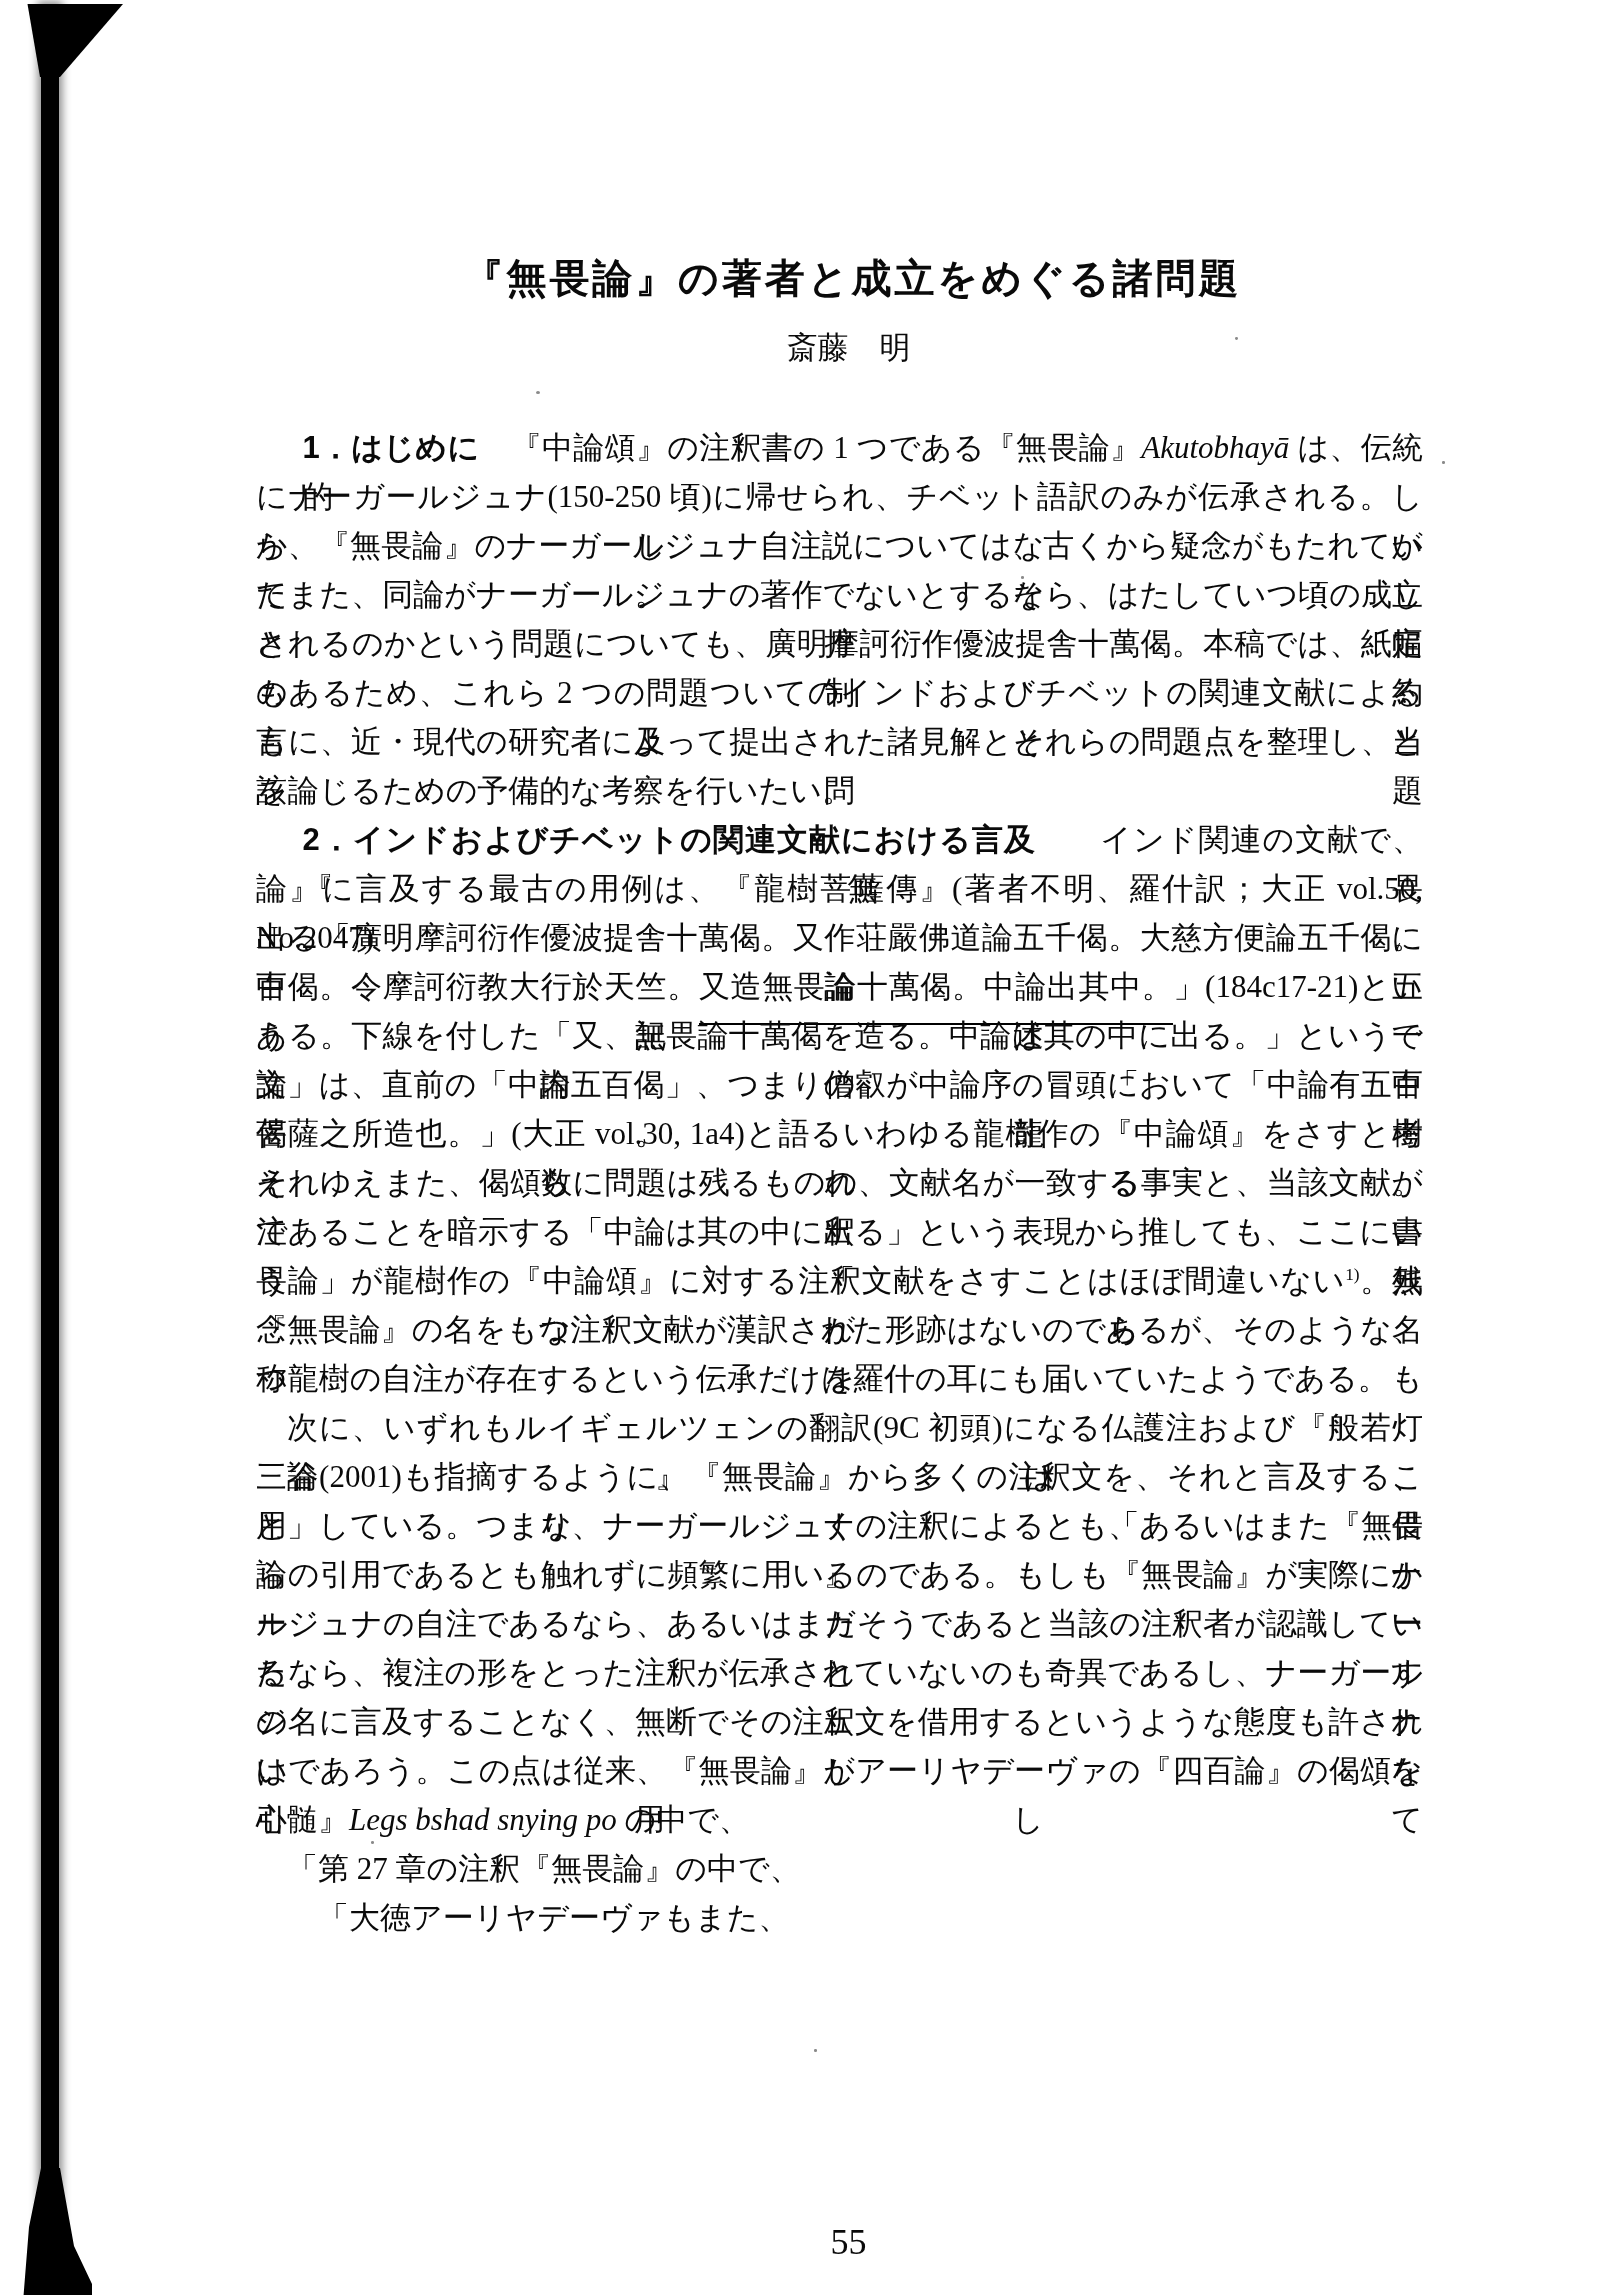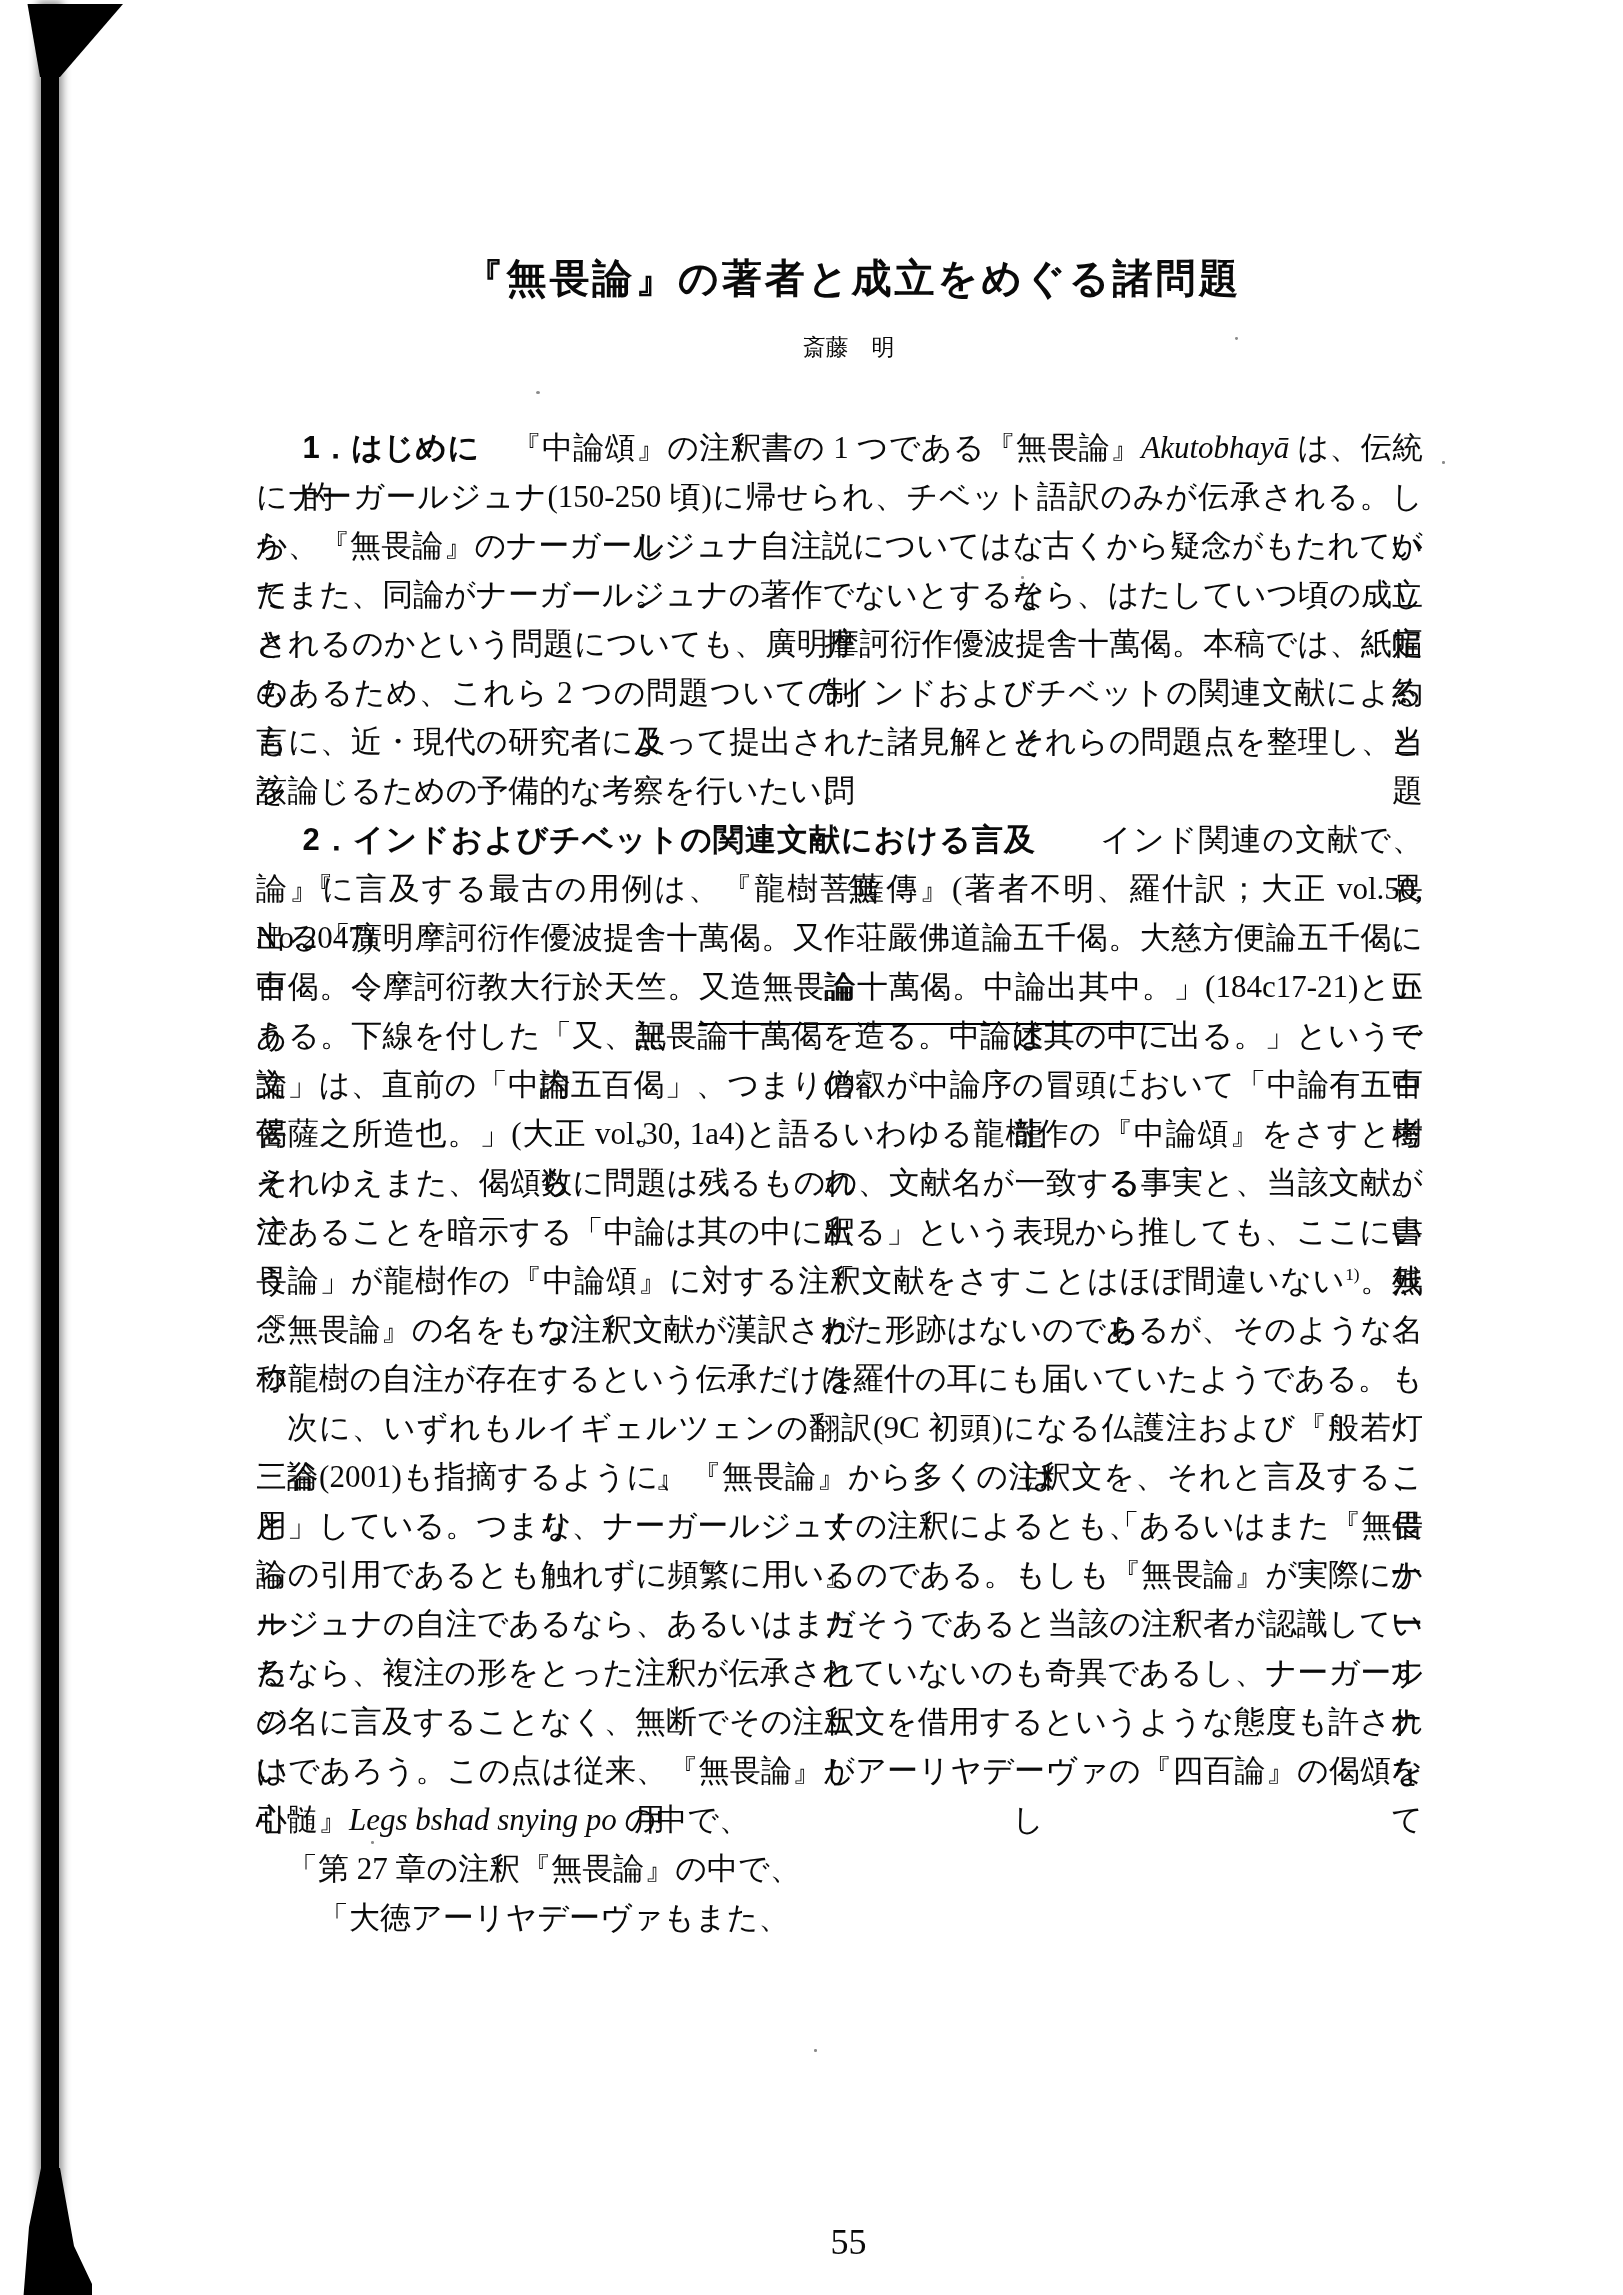--- a/index.html
+++ b/index.html
@@ -36,21 +36,21 @@
   .speck { position: absolute; background: #2a2a2a; border-radius: 50%; opacity: .55; }
 
   .title {
     position: absolute; left: 265px; top: 248px; width: 1167px;
     margin: 4px; text-align: center;
     font-size: 40px; font-weight: 600; letter-spacing: 2.9px;
     line-height: 54px; white-space: nowrap;
   }
   .author {
     position: absolute; left: 265px; top: 326px; width: 1167px;
-    text-align: center; font-size: 23px; line-height: 44px;
+    text-align: center; font-size: 31px; line-height: 44px;
   }
 
   .body-text { position: absolute; left: 256px; top: 423px; width: 1167px; }
   .line {
     height: 49px; line-height: 49px;
     font-size: 31px;
   }
   .line.just { text-align: justify; text-align-last: justify; }
   .seg-head {
     font-family: "Liberation Sans", "DejaVu Sans", sans-serif;

